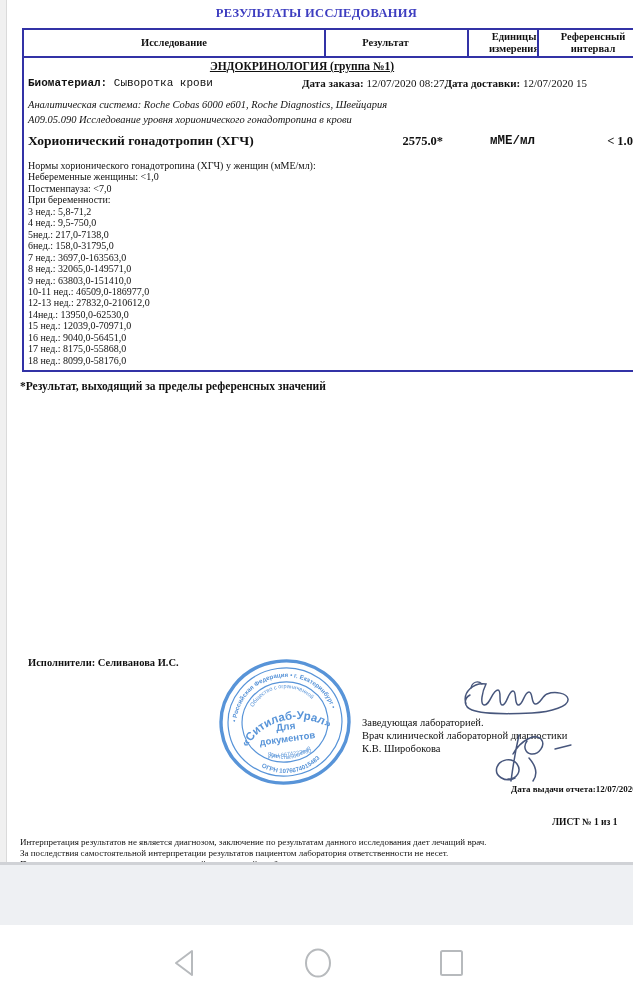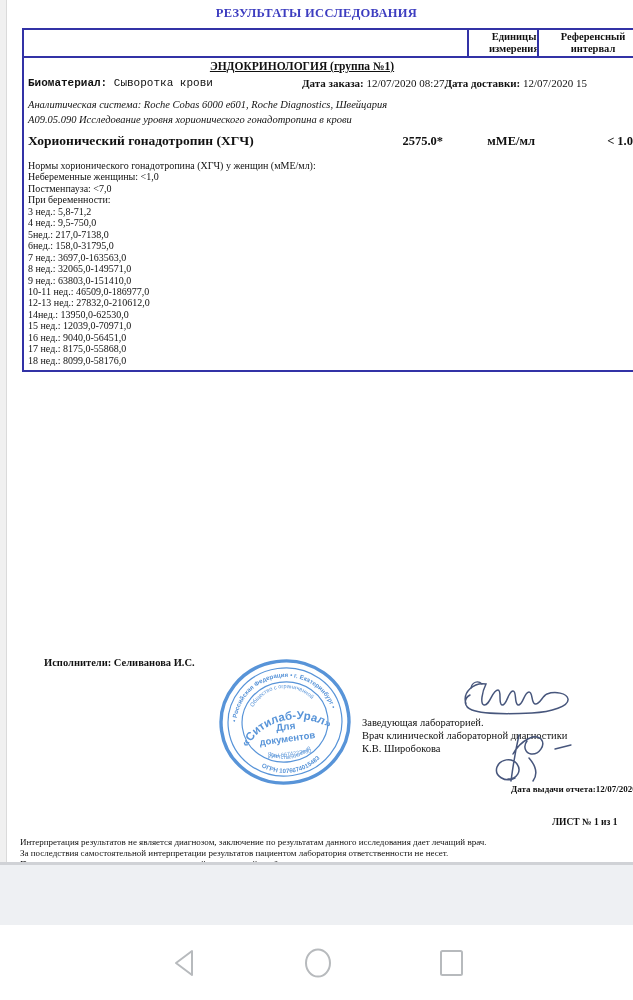--- a/index.html
+++ b/index.html
@@ -22,26 +22,26 @@
   .tbl-bottom{position:absolute;left:22px;top:370px;width:611px;height:0;border-top:2px solid #3232a6;}
   .section-title{position:absolute;left:22px;top:60px;width:560px;text-align:center;
                  font-weight:bold;font-size:11.5px;text-decoration:underline;}
   .bio-row{position:absolute;left:28px;top:77px;font-size:11px;white-space:nowrap;font-family:Liberation Mono, monospace;}
   .dates-row{position:absolute;left:302px;top:77px;font-size:11px;white-space:nowrap;}
   .b{font-weight:bold;}
   .ital{position:absolute;left:28px;font-size:10.5px;font-style:italic;white-space:nowrap;}
   .res-name{position:absolute;left:28px;top:133px;font-weight:bold;font-size:13.5px;white-space:nowrap;}
   .res-val{position:absolute;top:134px;font-weight:bold;font-size:12.5px;text-align:right;}
   .rv2{left:322px;width:121px;}
-  .rv3{left:443px;width:92px;}
+  .rv3{left:443px;width:92px;font-family:Liberation Mono, monospace;}
   .rv4{left:535px;width:98px;}
   .norms{position:absolute;left:28px;top:160px;font-size:10px;line-height:11.45px;white-space:pre-line;}
   .footnote{position:absolute;left:20px;top:380px;font-weight:bold;font-size:11.5px;}
   
-  .executors{position:absolute;left:28px;top:657px;font-weight:bold;font-size:10.5px;margin-left:16px;}
+  .executors{position:absolute;left:28px;top:657px;font-weight:bold;font-size:10.5px;}
   .director-block{position:absolute;left:362px;top:663px;font-size:10.5px;line-height:13.5px;white-space:pre-line;}
   .head-block{position:absolute;left:362px;top:716px;font-size:10.5px;line-height:13px;white-space:pre-line;}
   .stamp-wrap{position:absolute;left:216px;top:656px;width:138px;height:132px;transform:rotate(-8deg);opacity:.92;}
   .sig1{position:absolute;left:452px;top:670px;}
   .sig2{position:absolute;left:485px;top:728px;}
   .report-date{position:absolute;left:511px;top:784px;font-size:9px;font-weight:bold;white-space:nowrap;}
   .footer-lines{position:absolute;left:20px;top:793px;font-size:9px;line-height:10.8px;white-space:pre-line;margin-top:44px;}
   .sheet{position:absolute;left:552px;top:817px;font-size:9.5px;font-weight:bold;white-space:nowrap;}
   
   .gray-band{position:absolute;left:0;top:862px;width:633px;height:63px;background:#eef0f3;
@@ -55,20 +55,22 @@
 </head>
 <body>
 
 <div class="screen">
   <div class="page">
     <div class="left-edge"></div>
 
     <div class="doc-title">РЕЗУЛЬТАТЫ ИССЛЕДОВАНИЯ</div>
 
     <div class="tbl-header">
+      <div class="hcell hc1">Исследование</div>
+      <div class="hcell hc2">Результат</div>
       <div class="hcell hc3">Единицы измерения</div>
       <div class="hcell hc4">Референсный интервал</div>
     </div>
     <div class="tbl-left"></div>
     <div class="tbl-bottom"></div>
 
     <div class="section-title">ЭНДОКРИНОЛОГИЯ (группа №1)</div>
 
     <div class="bio-row"><span class="b">Биоматериал:</span><span> Сыворотка крови</span></div>
 
@@ -94,20 +96,21 @@
 8 нед.: 32065,0-149571,0
 9 нед.: 63803,0-151410,0
 10-11 нед.: 46509,0-186977,0
 12-13 нед.: 27832,0-210612,0
 14нед.: 13950,0-62530,0
 15 нед.: 12039,0-70971,0
 16 нед.: 9040,0-56451,0
 17 нед.: 8175,0-55868,0
 18 нед.: 8099,0-58176,0</div>
 
+    <div class="footnote">*Результат, выходящий за пределы референсных значений</div>
 
     <div class="executors">Исполнители: Селиванова И.С.</div>
 
     <div class="stamp-wrap">
       <svg width="138" height="132" viewBox="0 0 138 132">
         <defs>
           <path id="arcOT" d="M 20,68 A 49,47 0 0 1 118,68"></path>
           <path id="arcOB" d="M 22,72 A 47,45 0 0 0 116,72"></path>
           <path id="arcIT" d="M 33,67 A 36,35 0 0 1 105,67"></path>
           <path id="arcIB" d="M 35,70 A 34,33 0 0 0 103,70"></path>

